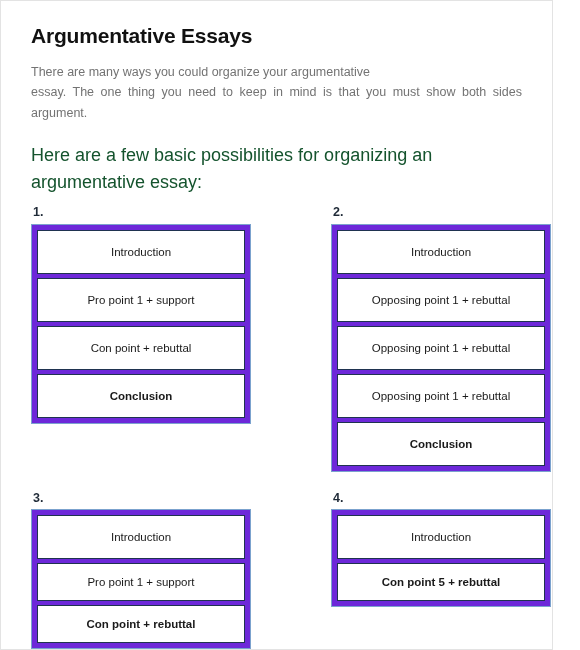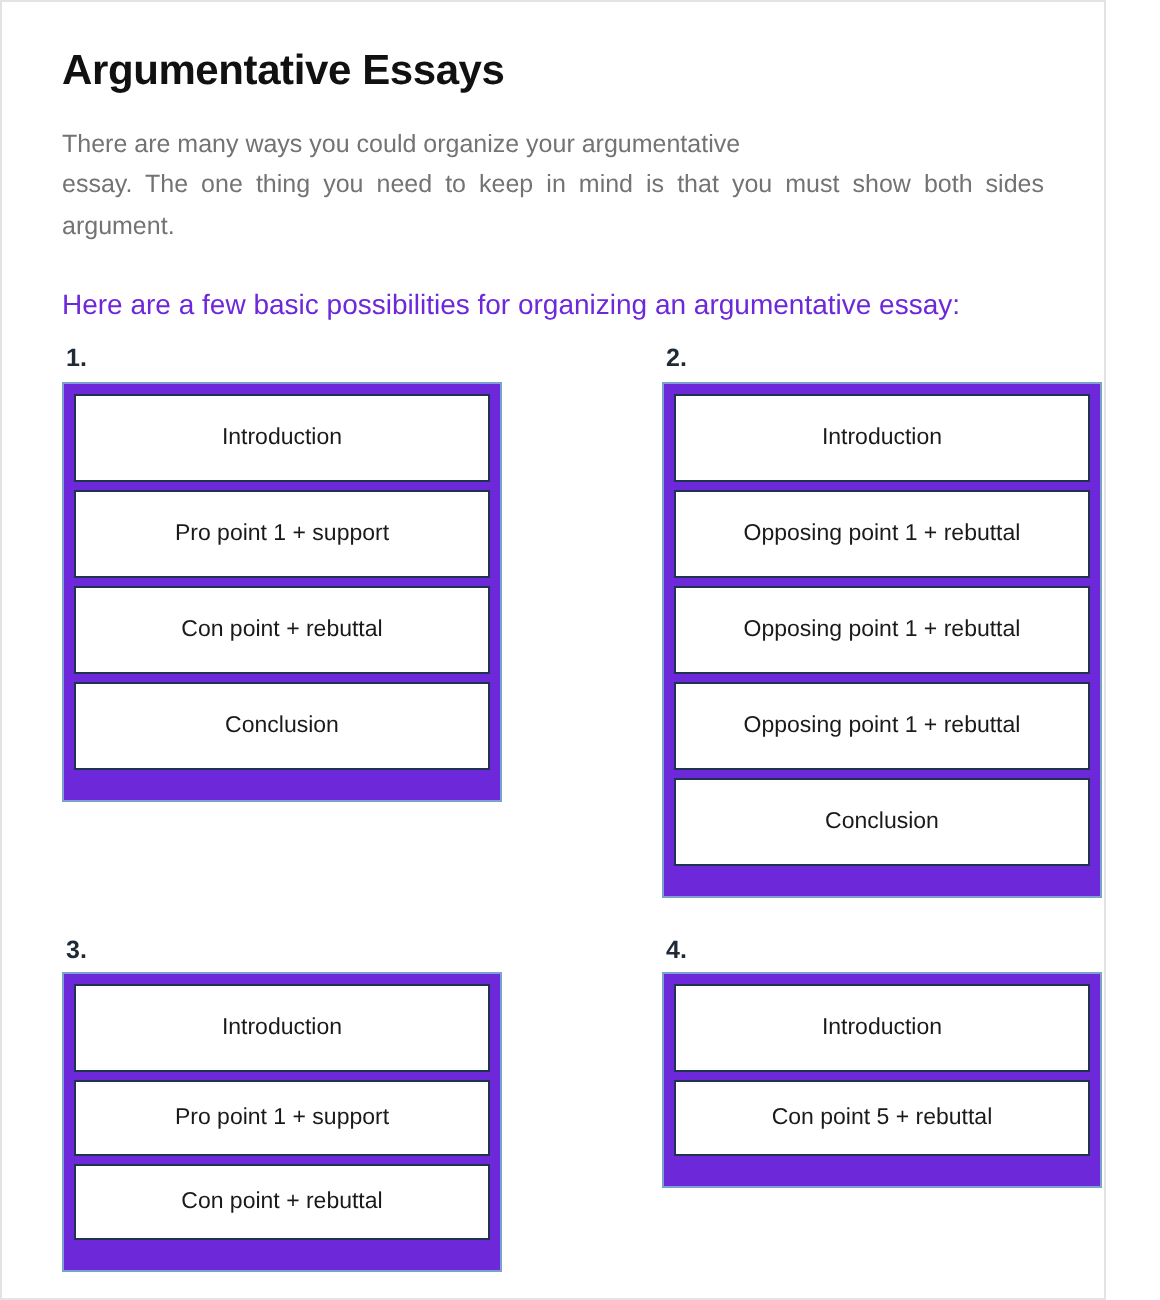--- a/index.html
+++ b/index.html
@@ -49,23 +49,23 @@
   }
   .intro-para .line-one {
     display: block;
     text-align: left;
   }
   .intro-para b {
     font-weight: normal;
   }
 
   .lead-in {
-    font-size: 14px;
+    font-size: 18px;
     line-height: 1.5;
-    color: #6d28d9;
+    color: #14532d;
     margin: 0 0 10px 0;
   }
 
   
   .diagram-grid {
     display: flex;
     flex-wrap: wrap;
     width: 520px;
     column-gap: 80px;
     row-gap: 20px;
@@ -99,21 +99,22 @@
     display: flex;
     align-items: center;
     justify-content: center;
     text-align: center;
     font-size: 11.5px;
     line-height: 1.25;
     color: #1a1a1a;
     margin-bottom: 4px;
   }
   .stack-item:last-child {
-    margin-bottom: 10px;
+    margin-bottom: 0;
+    font-weight: bold;
   }
 
   
   .stack--five .stack-item { height: 44px; }
   .stack--three .stack-item { height: 38px; }
   .stack--three .stack-item:first-child { height: 44px; }
 </style>
 </head>
 <body>
 

